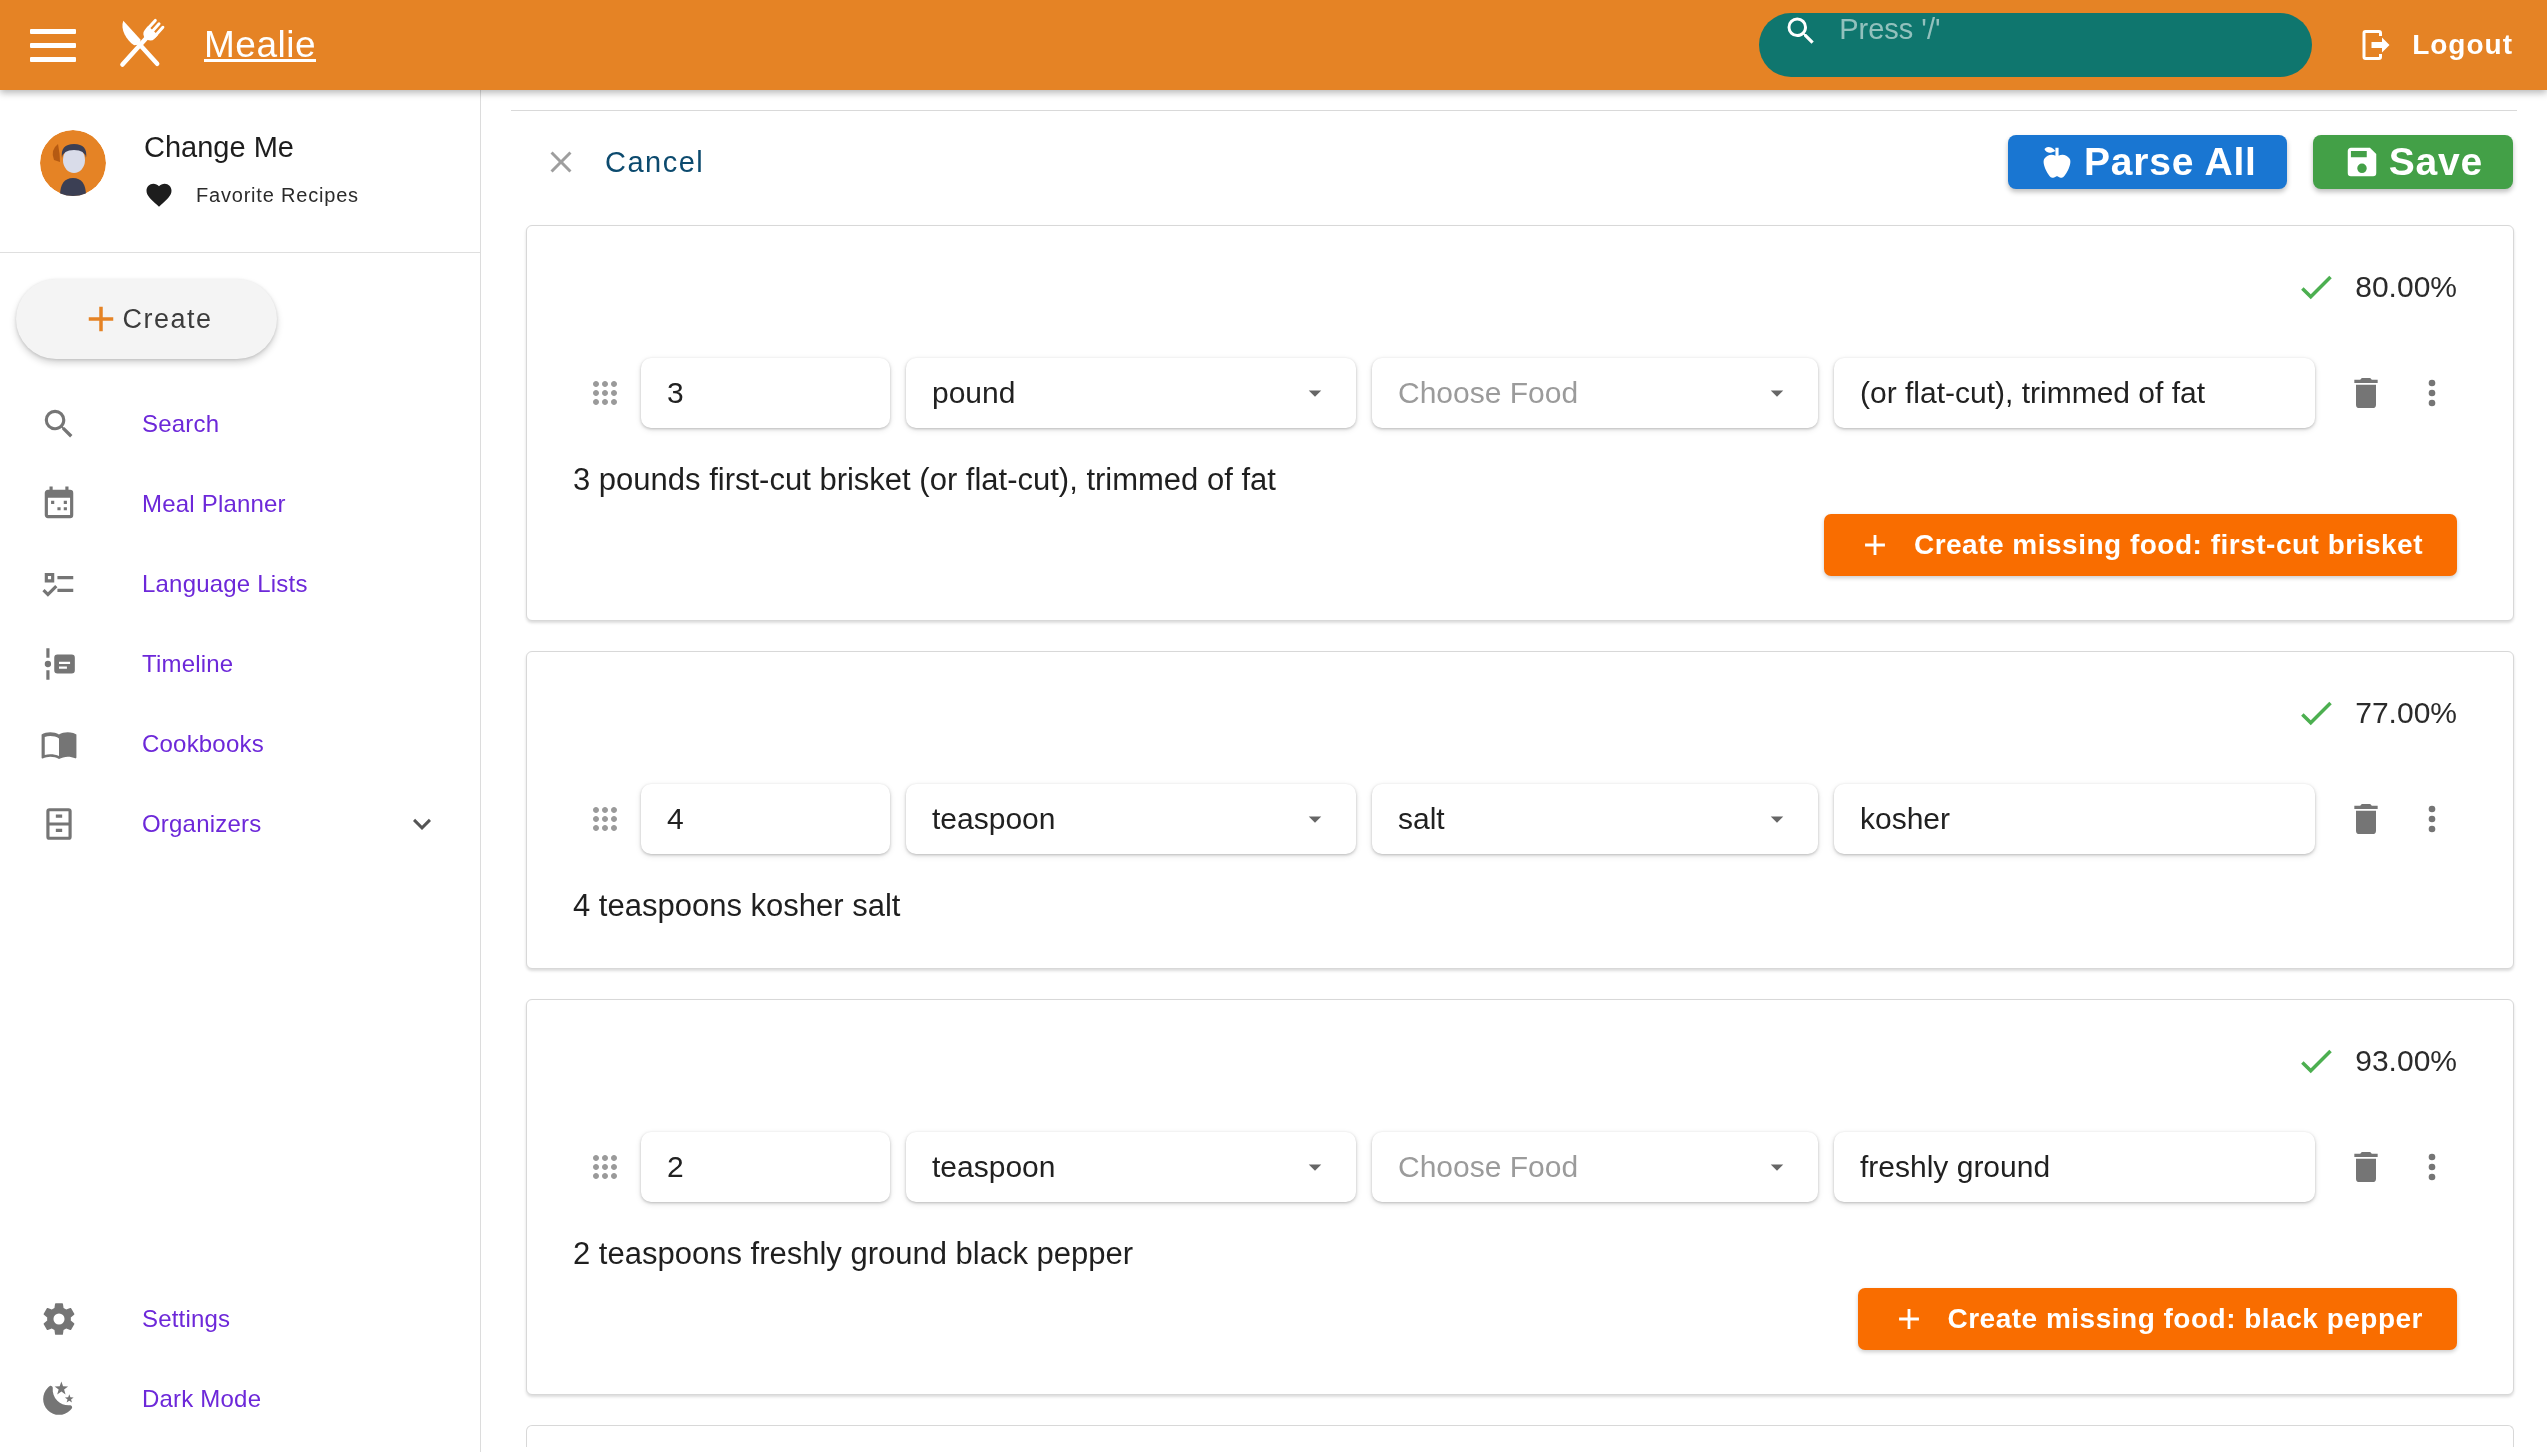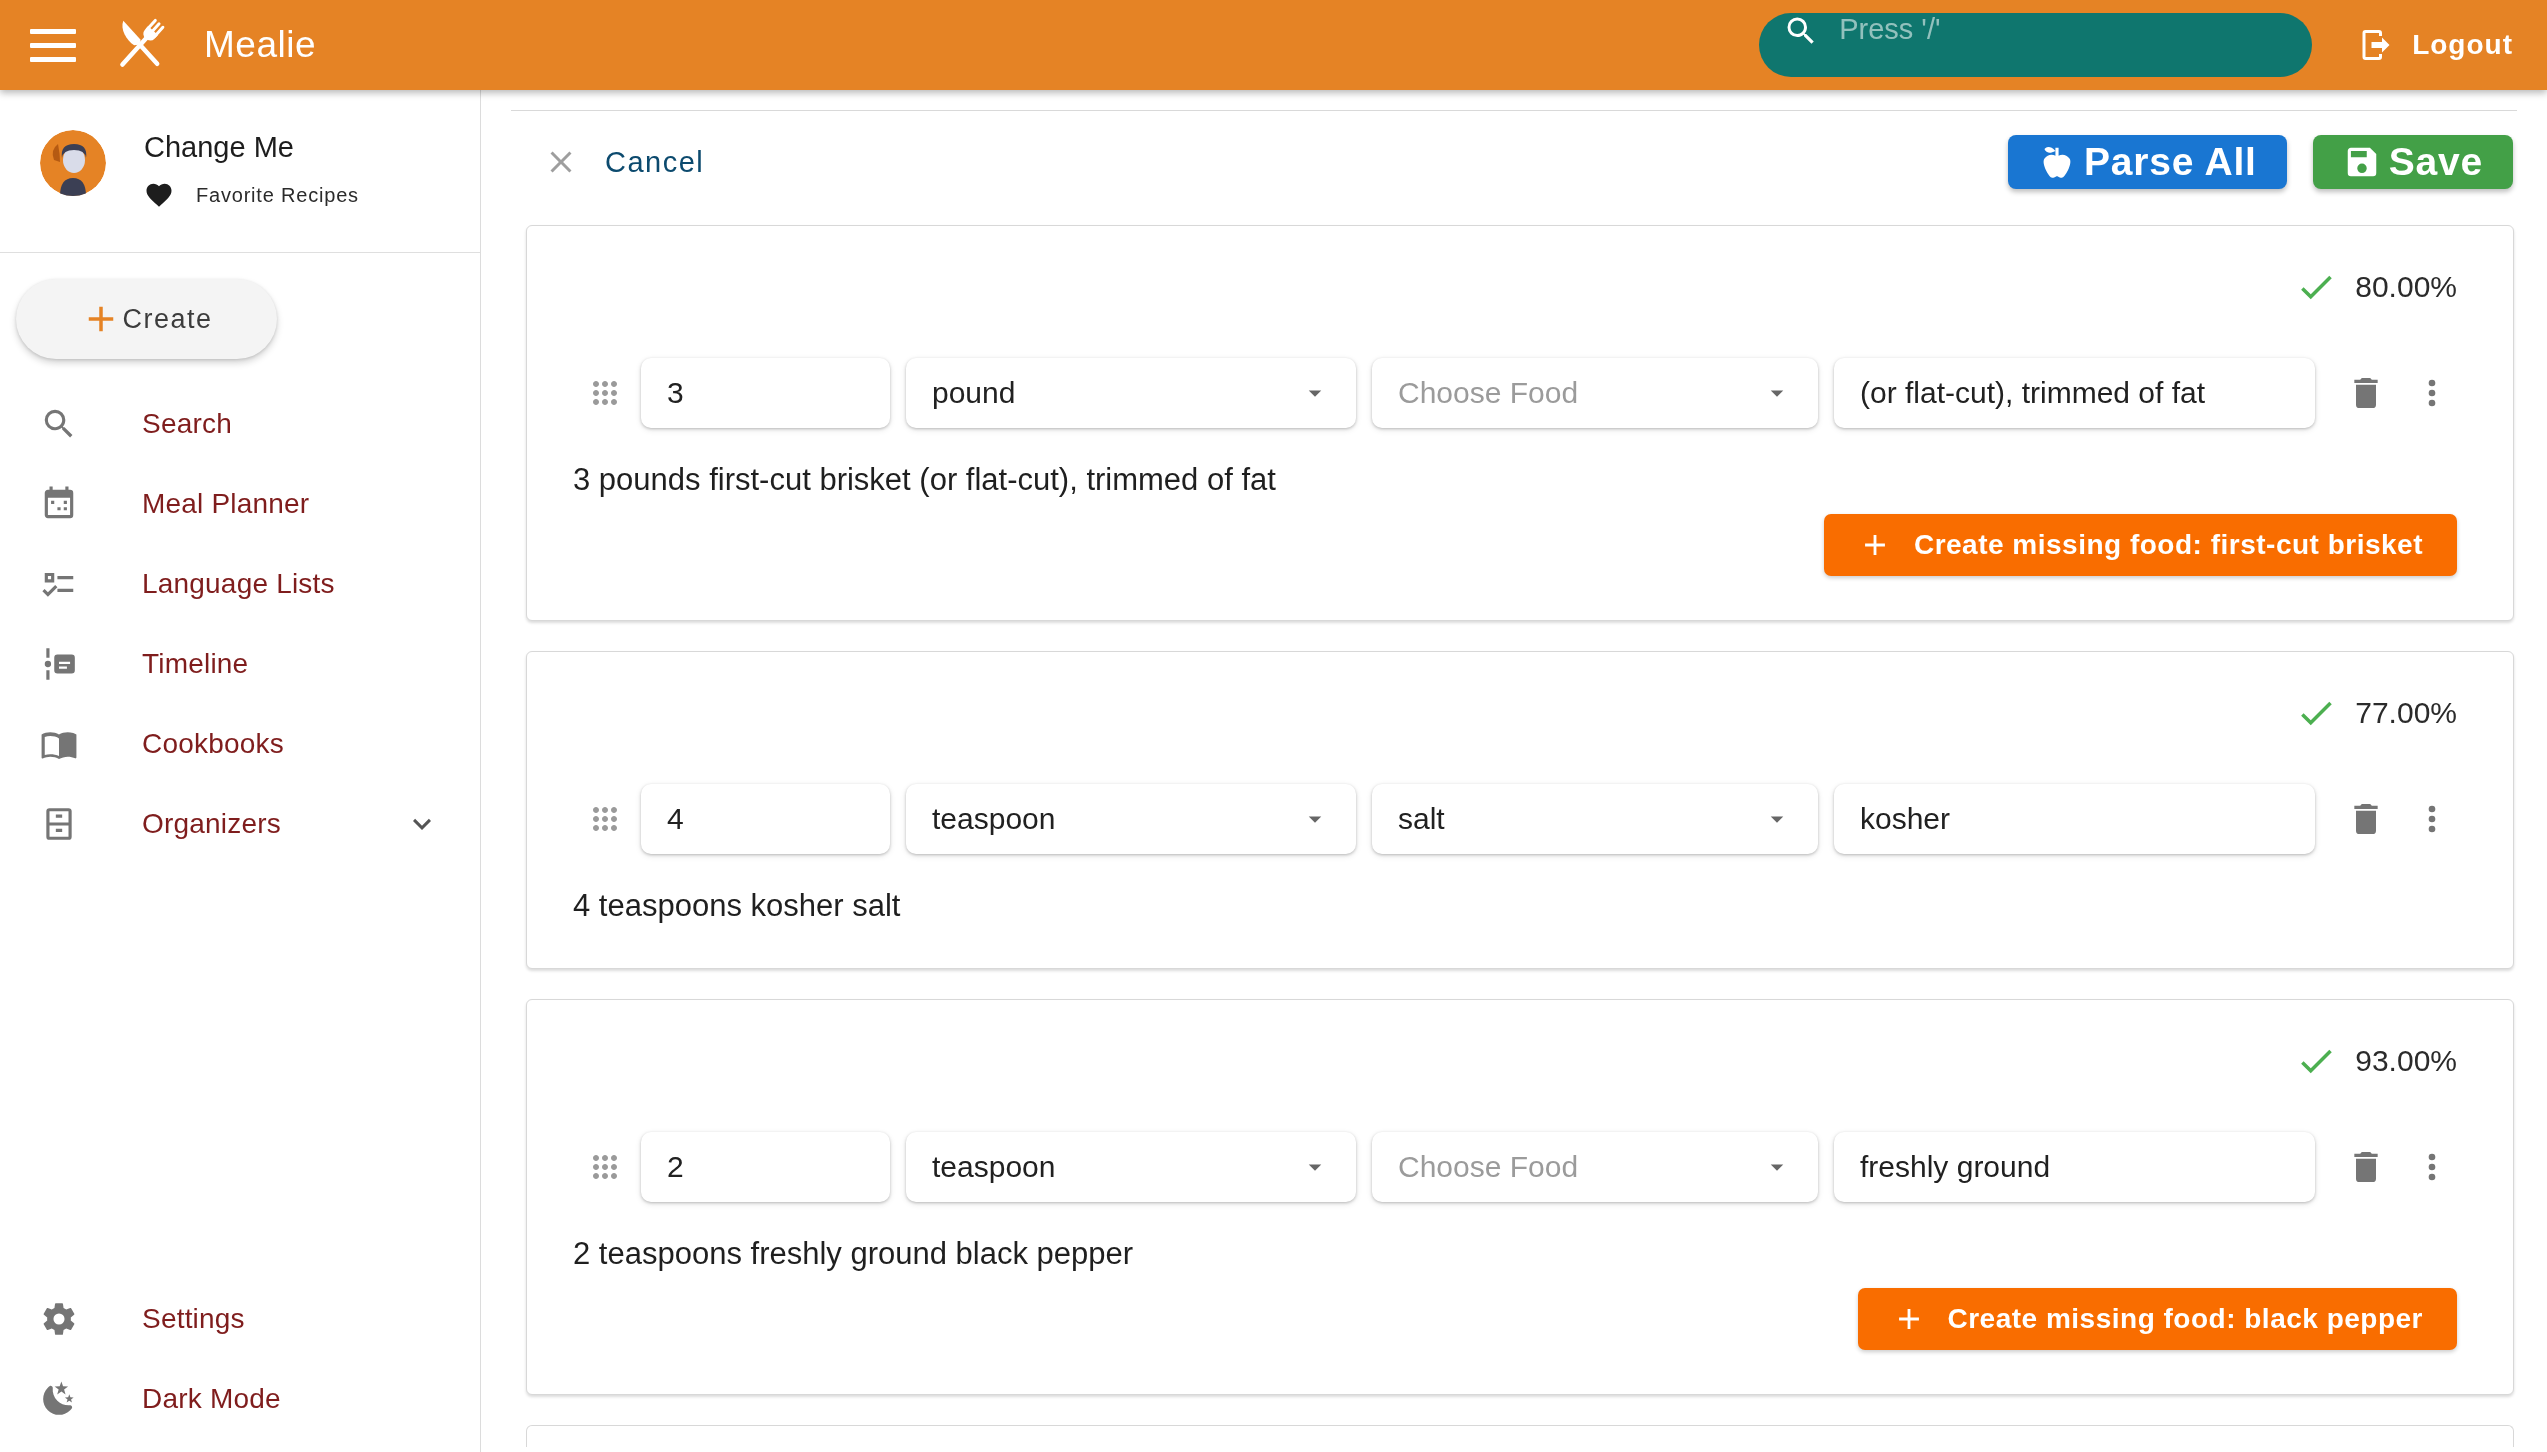--- a/index.html
+++ b/index.html
@@ -7,21 +7,21 @@
     font-family:"Liberation Sans","DejaVu Sans",sans-serif; }
 
   
   header { height:90px; background:#E58325; display:flex; align-items:center;
     padding:0 34px 0 30px; gap:28px; box-shadow:0 3px 7px rgba(0,0,0,.28);
     position:relative; z-index:10; }
   .hamburger { width:46px; height:33px; display:flex; flex-direction:column;
     justify-content:space-between; cursor:pointer; flex:none; }
   .hamburger span { display:block; height:5px; background:#fff; border-radius:1px; }
   .logo svg { width:72px; height:72px; display:block; }
-  .app-title { color:#fff; font-size:37px; font-weight:500; letter-spacing:0.5px; }
+  .app-title { color:#fff; font-size:37px; font-weight:500; letter-spacing:0.5px;text-decoration:underline; }
   .hspacer { flex:1; }
   .search-pill { width:553px; height:64px; border-radius:32px; background:#0f766e;
     display:flex; align-items:flex-start; padding:0 24px; gap:20px; cursor:text; }
   .search-pill svg { width:36px; height:36px; fill:#fff; flex:none; }
   .search-pill .ph { color:rgba(255,255,255,.55); font-size:29px; }
   .logout-btn { display:flex; align-items:center; gap:18px; background:none; border:none;
     color:#fff; font-size:28px; font-weight:700; letter-spacing:1px; cursor:pointer;
     font-family:inherit; margin-left:18px; }
   .logout-btn svg { width:36px; height:36px; fill:#fff; }
 
@@ -41,21 +41,21 @@
   .create-btn { margin:26px 0 0 16px; width:261px; height:80px; border:none;
     border-radius:40px; background:#f4f4f4; cursor:pointer; font-family:inherit;
     box-shadow:0 4px 7px rgba(0,0,0,.17), 0 1px 3px rgba(0,0,0,.12);
     display:flex; align-items:center; justify-content:center; }
   .create-btn svg { width:42px; height:42px; fill:#E58325; }
   .create-btn span { font-size:27px; font-weight:500; letter-spacing:1.5px; color:#3c3c3c; }
   nav.primary { margin-top:25px; }
   .nav-item { height:80px; display:flex; align-items:center; padding:0 40px;
     gap:64px; cursor:pointer; }
   .nav-item svg.mi { width:38px; height:38px; fill:#757575; flex:none; }
-  .nav-item .lbl { font-size:28px; color:#7f1d1d; letter-spacing:0.2px; }
+  .nav-item .lbl { font-size:24px; color:#6d28d9; letter-spacing:0.2px; }
   .nav-item .chev { margin-left:auto; width:36px; height:36px; fill:#555; }
   nav.bottom { margin-top:auto; margin-bottom:14px; }
 
   
   main { flex:1; display:flex; flex-direction:column; overflow:hidden; }
   .top-divider { border:none; border-top:1px solid #D9D9D9; margin:20px 30px 0 30px; }
   .toolbar { display:flex; align-items:center; padding:24px 34px 0 62px; gap:26px; }
   .cancel-btn { display:flex; align-items:center; gap:26px; background:none; border:none;
     cursor:pointer; color:#0c4a6e; font-size:29px; font-weight:500; letter-spacing:1.5px;
     font-family:inherit; }

